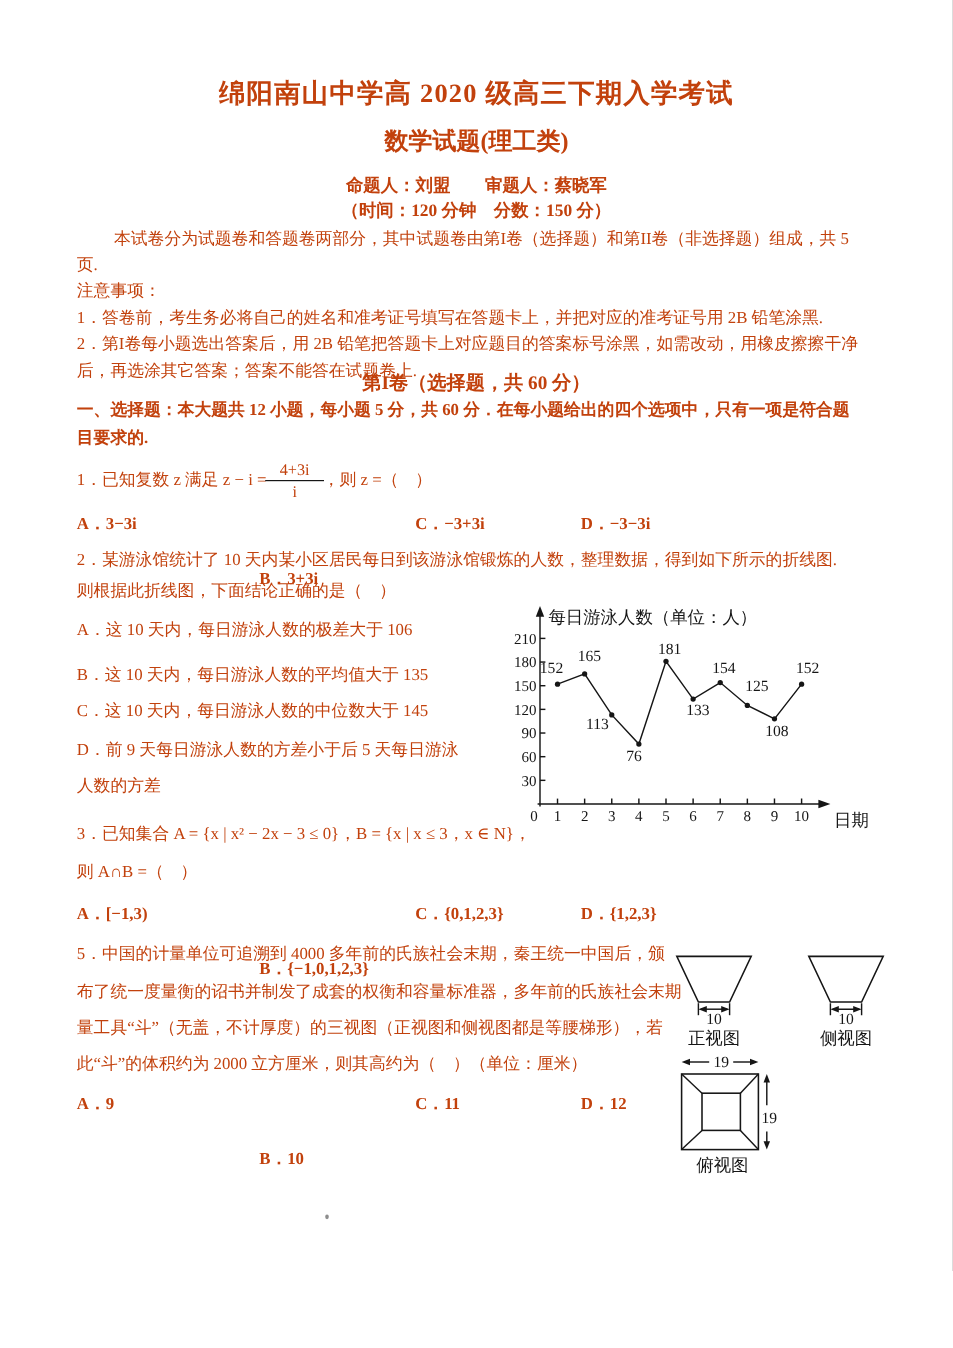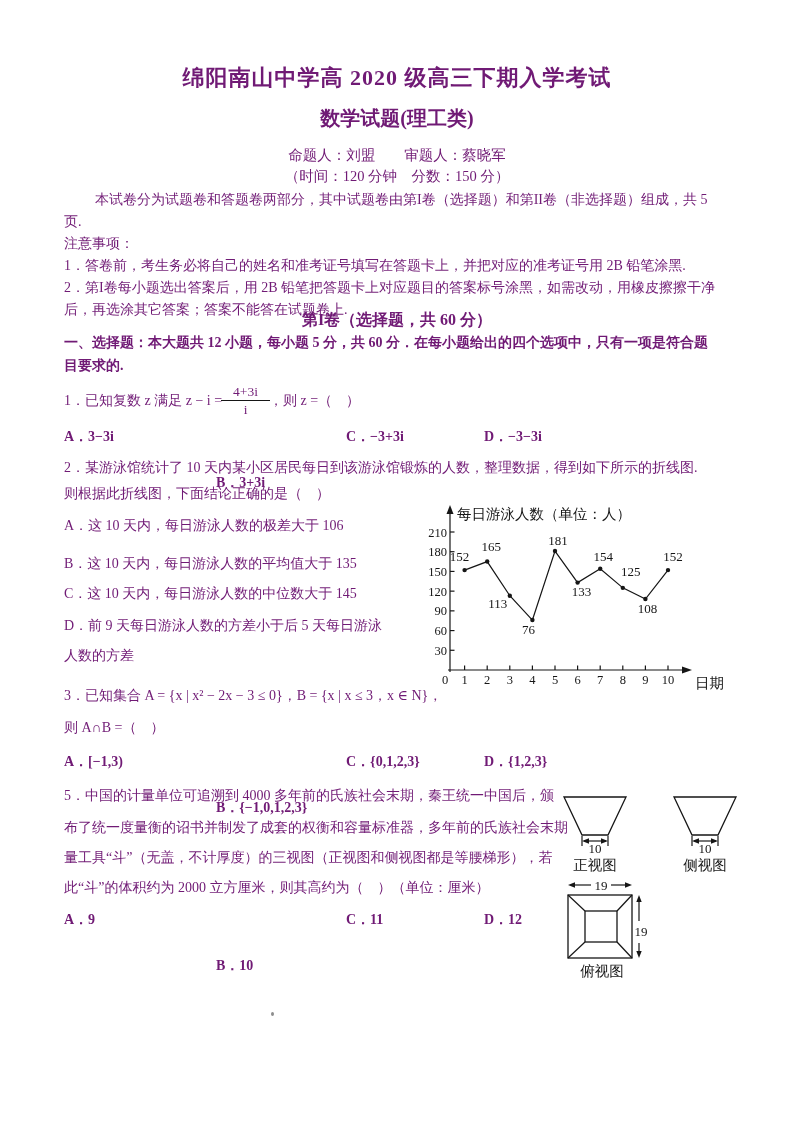--- a/index.html
+++ b/index.html
@@ -1,19 +1,19 @@
 <!DOCTYPE html>
 <html><head>
 <meta charset="utf-8">
 <style>
   html,body{margin:0;padding:0;background:#9a9a9a;}
   .page{position:relative;width:794px;height:1123px;background:#ffffff;overflow:hidden;
-        font-family:"Liberation Serif","DejaVu Serif",serif;color:#701a75;}
+        font-family:"Liberation Serif","DejaVu Serif",serif;color:#c2410c;}
   .line{position:absolute;white-space:nowrap;font-size:14px;line-height:20px;}
-  .center{left:0;width:100%;text-align:center;}
+  .center{left:0;width:100%;text-align:center;font-weight:bold;}
   .b{font-weight:bold;}
   .title{font-size:22px;letter-spacing:1px;}
   .subtitle{font-size:20px;}
   .meta{font-size:14.5px;}
   .heading{font-size:16px;}
   .optrow{position:absolute;left:64px;width:710px;height:20px;font-size:14px;}
   .optrow span{position:absolute;white-space:nowrap;font-weight:bold;}
   .oA{left:0;}.oB{left:152px;margin-top:46px;}.oC{left:282px;}.oD{left:420px;}
   .q1stem{display:flex;align-items:center;}
   .frac{display:inline-flex;flex-direction:column;align-items:center;margin:0 5px;

